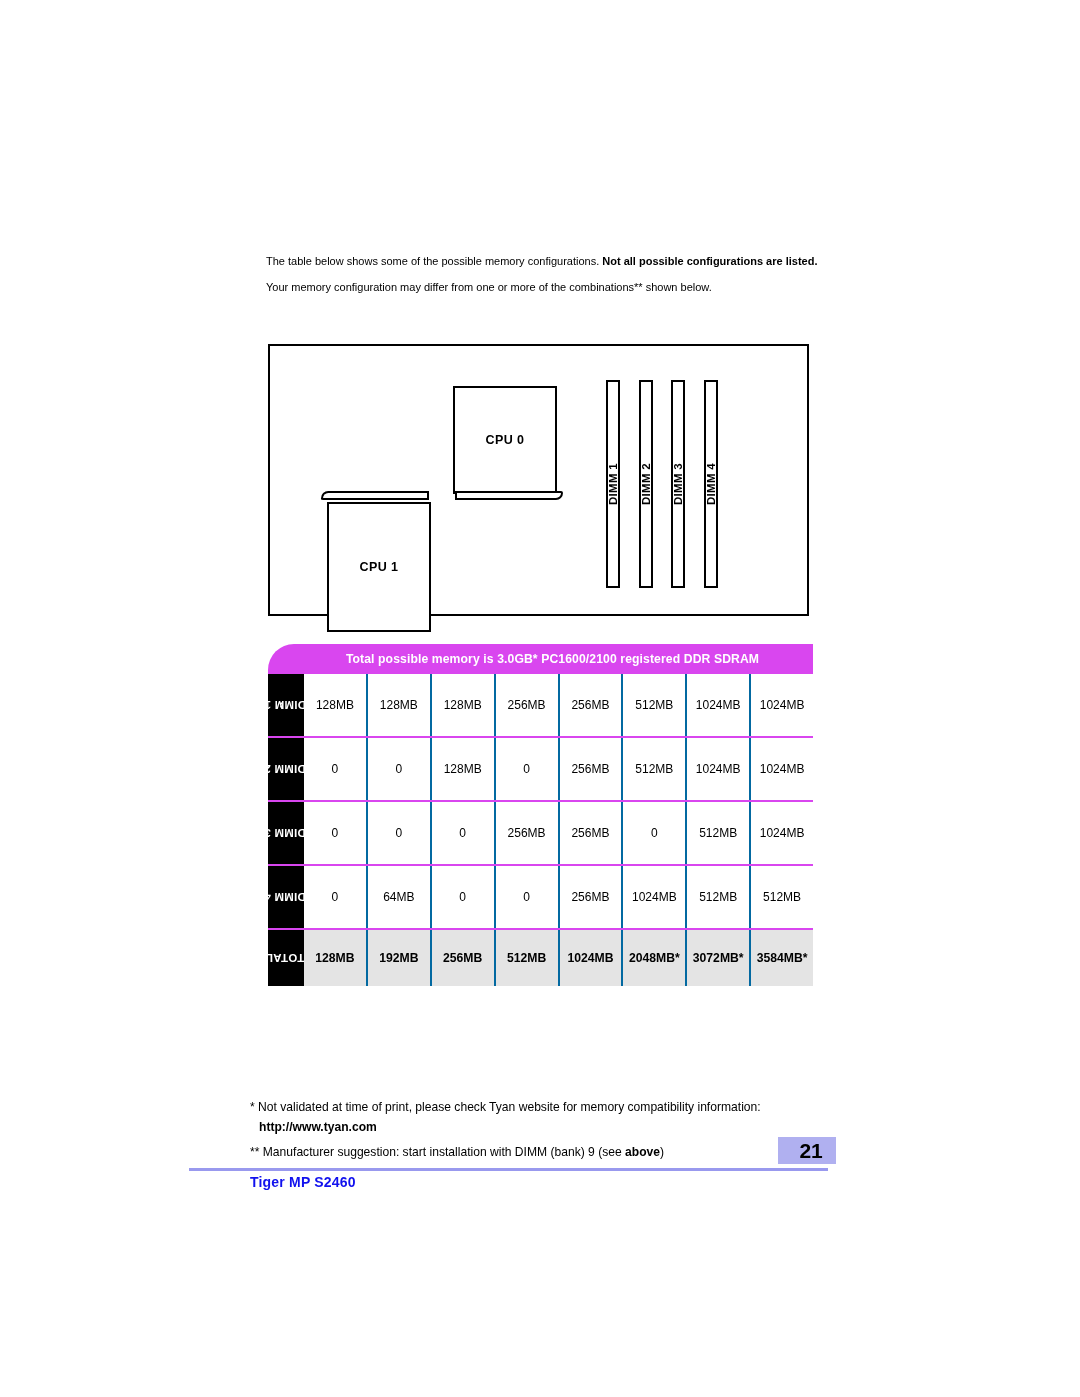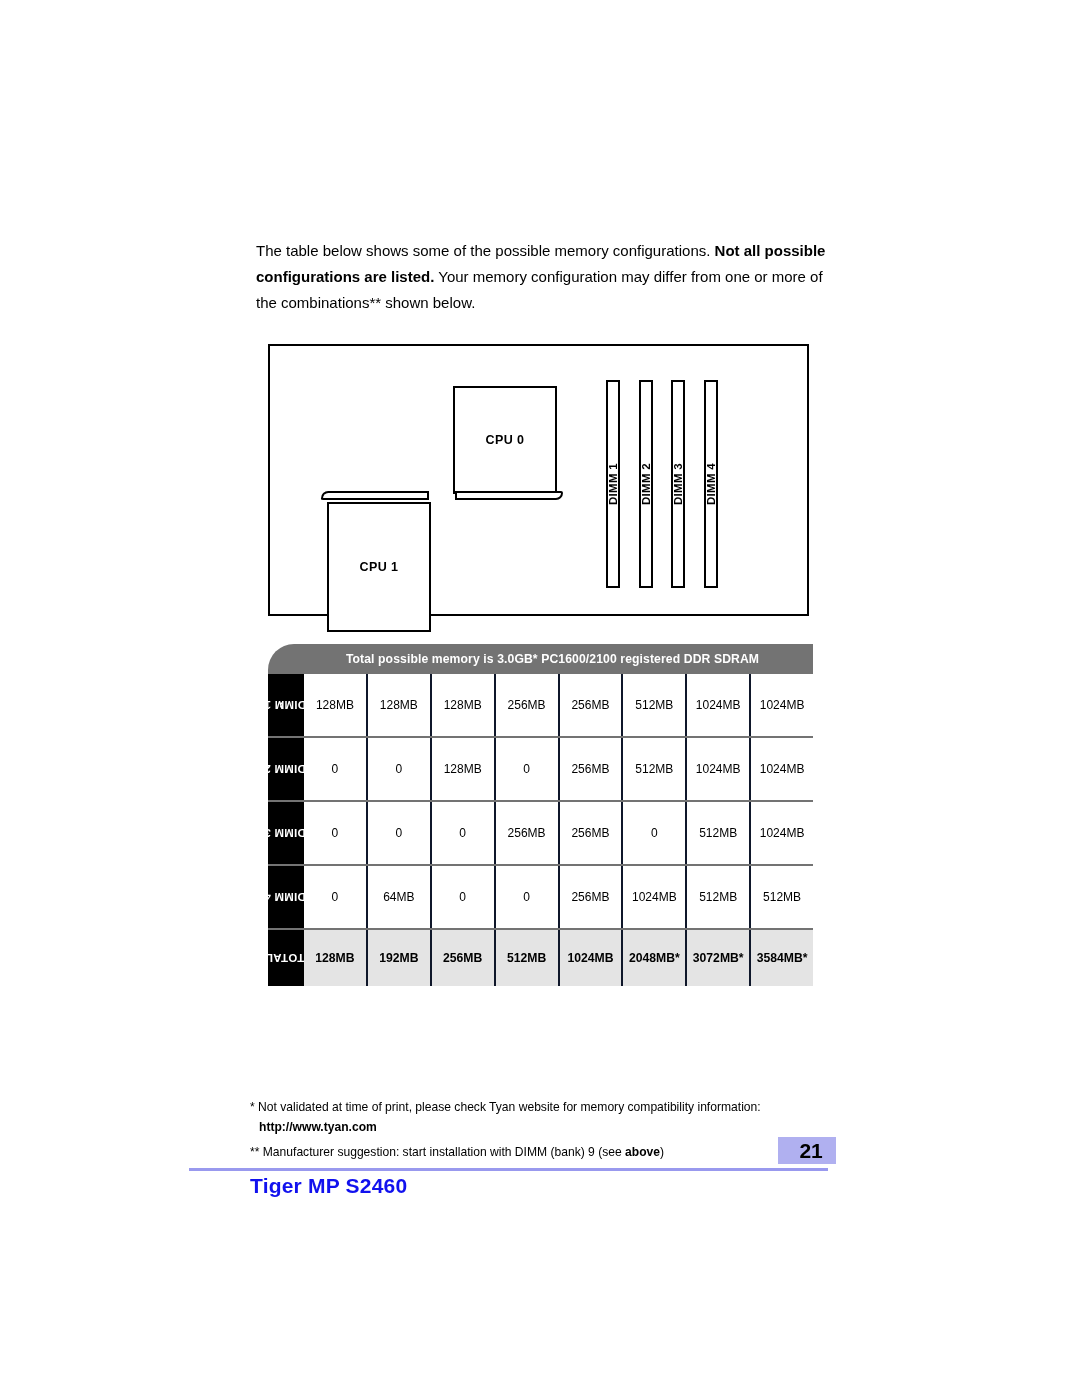--- a/index.html
+++ b/index.html
@@ -31,23 +31,23 @@
     width: 590px;
   }
   .intro-heading {
     font-size: 12.5px;
     font-weight: bold;
     letter-spacing: 0.1px;
     margin: 0 0 14px 0;
     line-height: 1.1;
   }
   .intro-body {
-    font-size: 15px;
+    font-size: 11px;
     line-height: 26px;
-    margin: 6px;
+    margin: 16px;
   }
   .intro-body b { font-weight: bold; }
 
   
   .diagram {
     position: absolute;
     left: 268px;
     top: 344px;
     width: 541px;
     height: 272px;
@@ -146,21 +146,21 @@
   .dimm-2 { left: 369px; }
   .dimm-3 { left: 401px; }
   .dimm-4 { left: 434px; }
 
   
   .memtable {
     position: absolute;
     left: 268px;
     top: 644px;
     width: 545px;
-    background: #737373;
+    background: #d946ef;
     border-top-left-radius: 26px;
     box-sizing: border-box;
     padding: 0;
   }
   .mem-header {
     height: 30px;
     display: flex;
     align-items: center;
     justify-content: center;
     color: #ffffff;
@@ -212,21 +212,21 @@
     background: #ffffff;
     border-left: 2px solid #000000;
     box-sizing: border-box;
   }
   .cell {
     flex: 1 1 0;
     display: flex;
     align-items: center;
     justify-content: center;
     font-size: 12px;
-    border-right: 2px solid #0f172a;
+    border-right: 2px solid #0369a1;
     box-sizing: border-box;
     background: #ffffff;
   }
   .cell:last-child { border-right: none; }
 
   .mem-row.total { height: 56px; }
   .mem-row.total .row-cells { background: #e4e4e4; }
   .mem-row.total .cell {
     background: #e4e4e4;
     font-weight: bold;
@@ -257,21 +257,21 @@
     left: 189px;
     top: 1168px;
     width: 639px;
     height: 3px;
     background: #9999ee;
   }
   .footer-title {
     position: absolute;
     left: 250px;
     top: 1174px;
-    font-size: 21px;
+    font-size: 14px;
     font-weight: bold;
     color: #1111ee;
     letter-spacing: 0.2px;
   }
   .footer-pagebox {
     position: absolute;
     left: 778px;
     top: 1137px;
     width: 50px;
     height: 27px;

